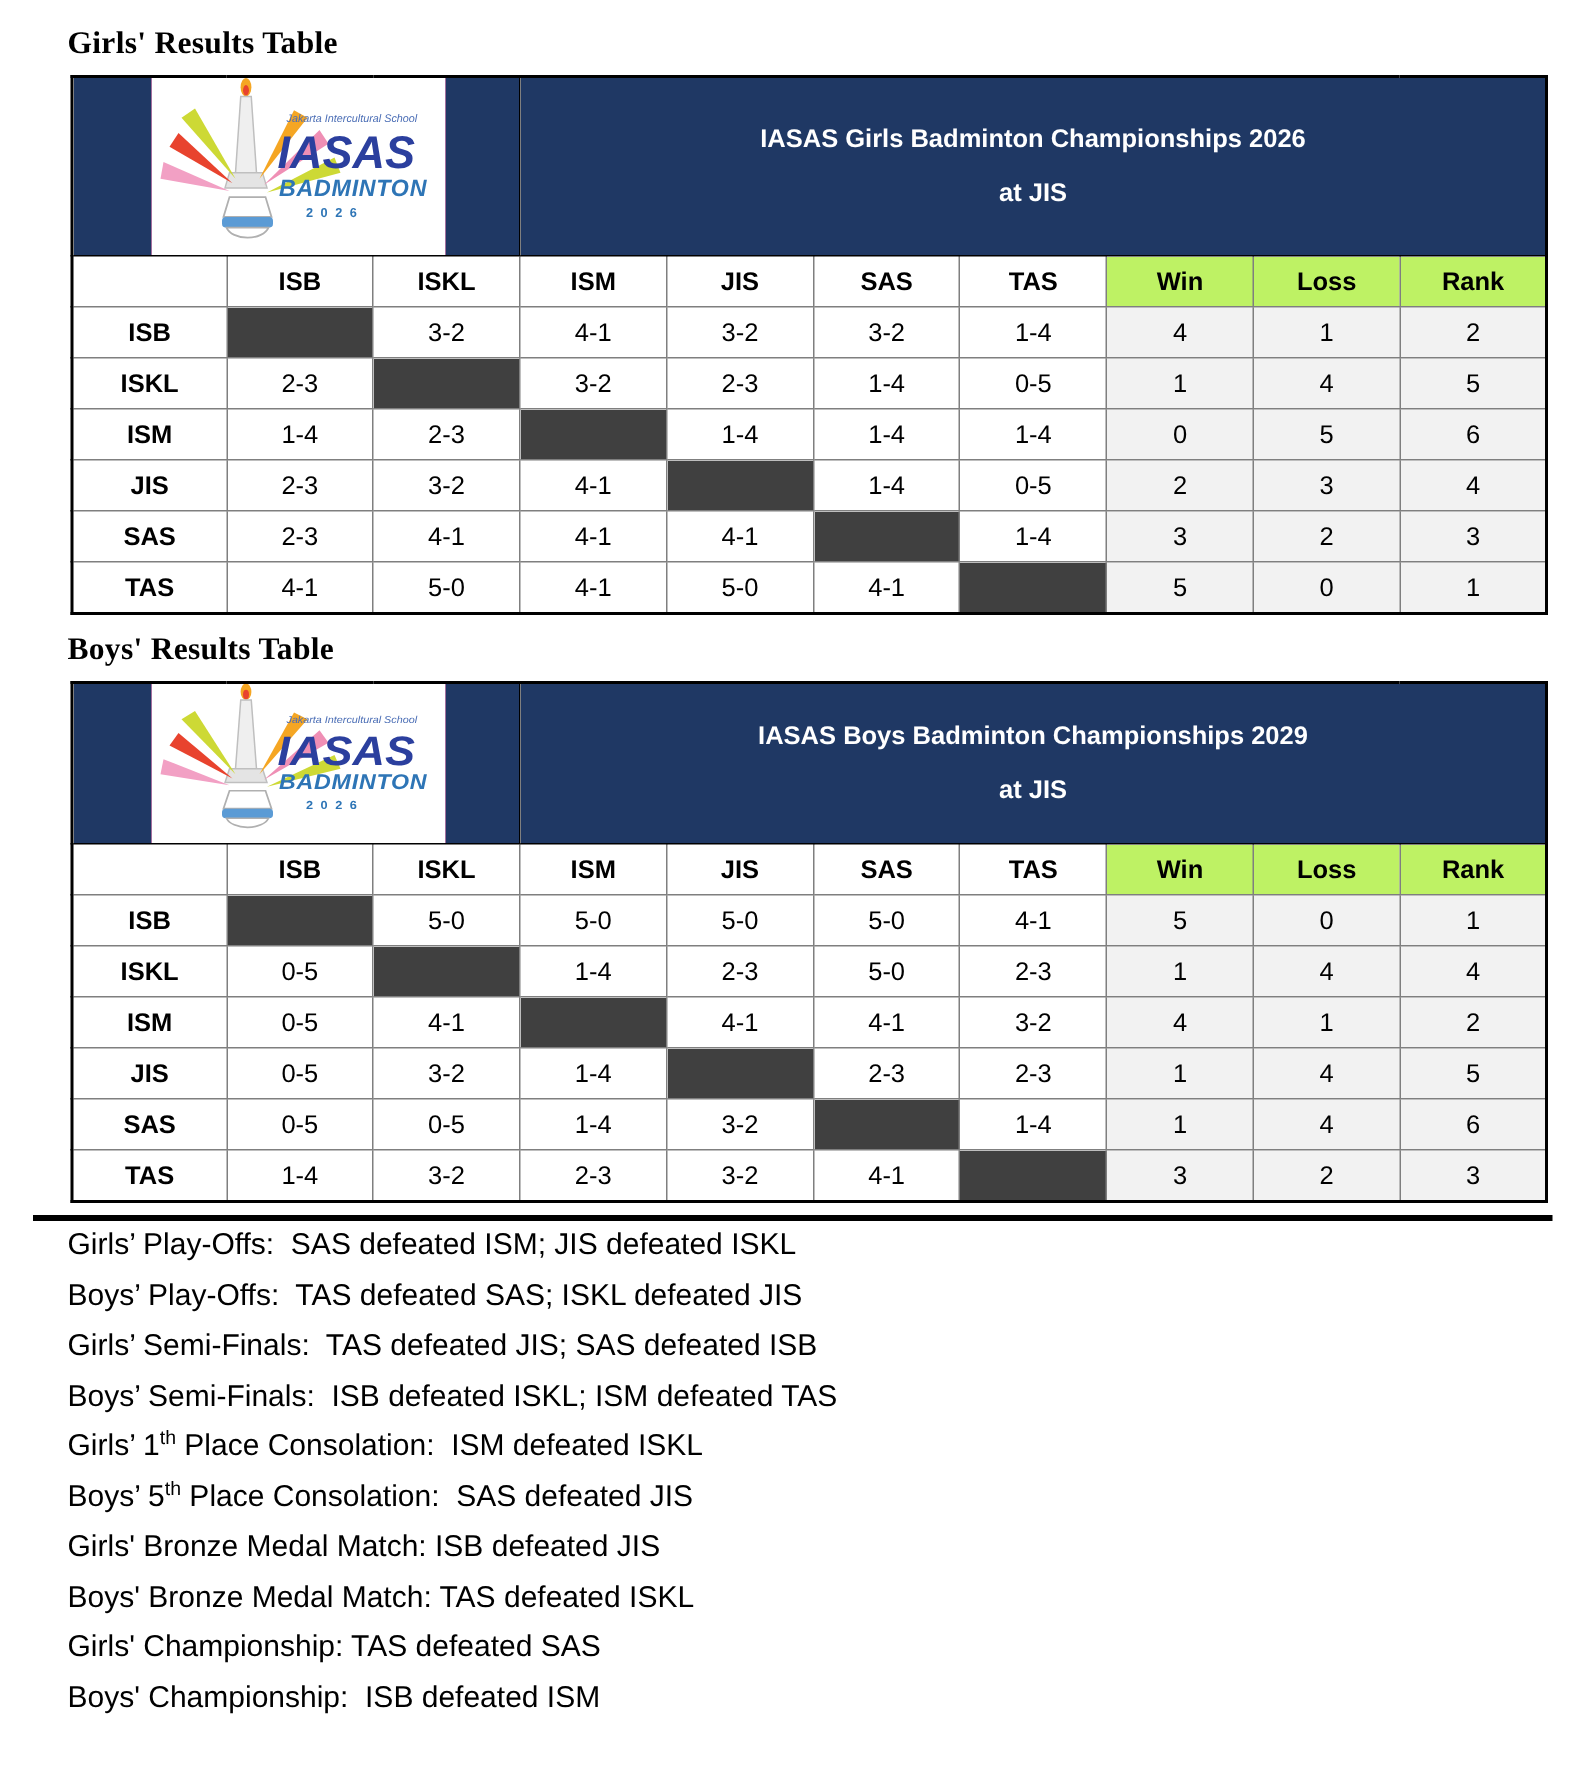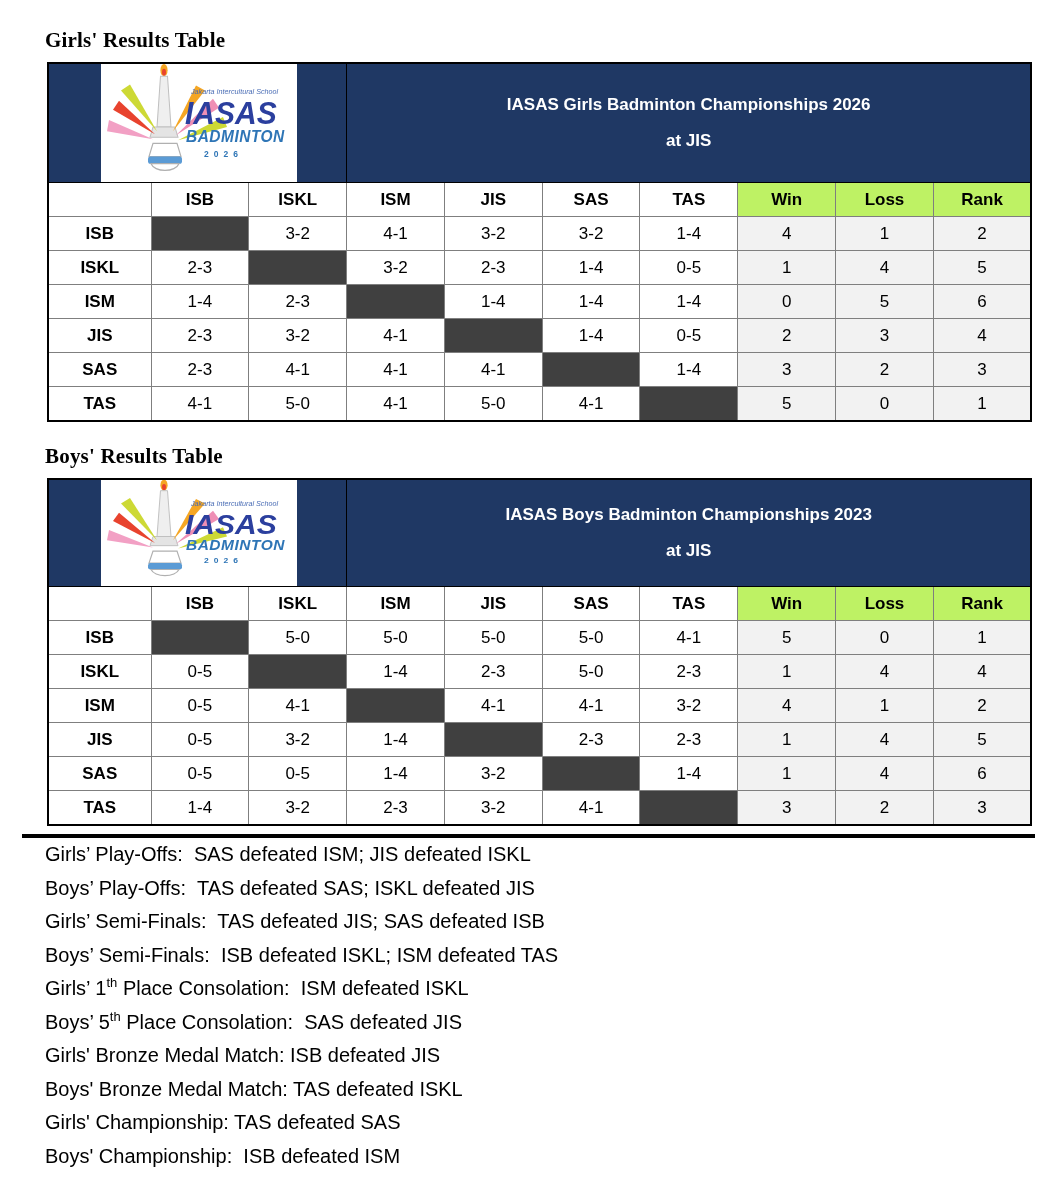--- a/index.html
+++ b/index.html
@@ -3,22 +3,22 @@
 <meta charset="utf-8">
 <style>
   html,body{margin:0;padding:0;background:#fff;}
   body{width:1056px;min-height:1182px;font-family:"Liberation Sans",sans-serif;color:#000;}
 
   .block-heading{
     font-family:"Liberation Serif",serif;
     font-size:21px;font-weight:bold;
     margin:0 0 9px 45px;letter-spacing:.2px;
   }
-  .girls-section .block-heading{padding-top:28px;}
-  .boys-section .block-heading{margin-top:22px;}
+  .girls-section .block-heading{padding-top:16px;}
+  .boys-section .block-heading{margin-top:10px;}
 
   table.results-table{
     border-collapse:collapse;table-layout:fixed;
     width:983px;margin-left:47px;
     border:2px solid #000;
   }
   table.results-table td{
     border:1px solid #7f7f7f;
     text-align:center;vertical-align:middle;
     font-size:17px;padding:0;overflow:hidden;
@@ -226,21 +226,21 @@
                   <rect x="47" y="95" width="34" height="7" rx="2.5" fill="#5b9bd5"></rect>
                   <path d="M50,102 A14.5,9 0 0 0 78,102 Z" fill="#ffffff" stroke="#b0b0b0" stroke-width="1.2"></path>
                   <text x="90" y="33" font-size="7.2" font-style="italic" fill="#4a6db5" font-family="Liberation Sans,sans-serif">Jakarta Intercultural School</text>
                   <text x="84" y="63" font-size="30" font-weight="bold" font-style="italic" fill="#2b3f9e" font-family="Liberation Sans,sans-serif">IASAS</text>
                   <text x="85" y="81" font-size="15.5" font-weight="bold" font-style="italic" fill="#2e75b6" letter-spacing="0.5" font-family="Liberation Sans,sans-serif">BADMINTON</text>
                   <text x="103" y="95" font-size="8.5" font-weight="bold" fill="#2e75b6" letter-spacing="5" font-family="Liberation Sans,sans-serif">2026</text>
                 </svg>
               </div>
             </td>
             <td class="title-cell" colspan="7">
-              <div class="tline">IASAS Boys Badminton Championships 2023</div>
+              <div class="tline">IASAS Boys Badminton Championships 2029</div>
               <div class="tline">at JIS</div>
             </td>
           </tr>
           <tr class="colheader-row">
             <td></td>
             <td>ISB</td>
             <td>ISKL</td>
             <td>ISM</td>
             <td>JIS</td>
             <td>SAS</td>

